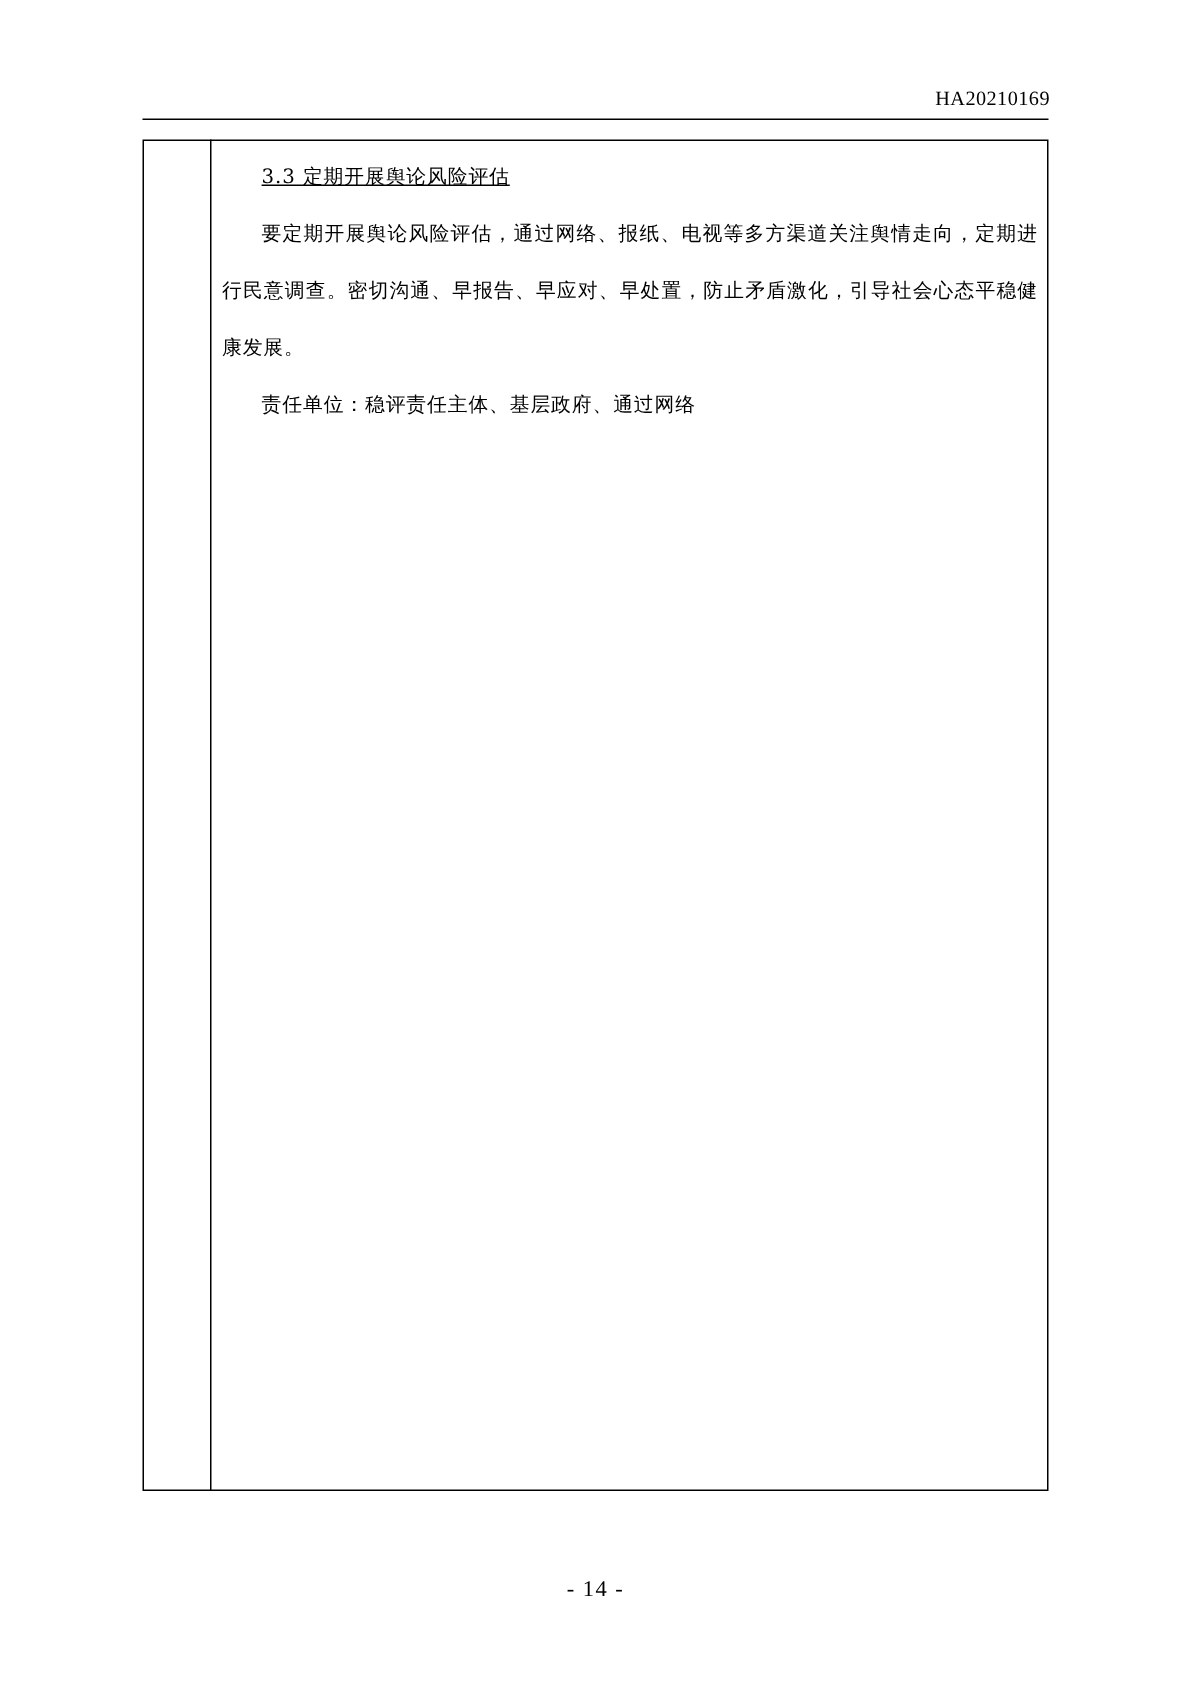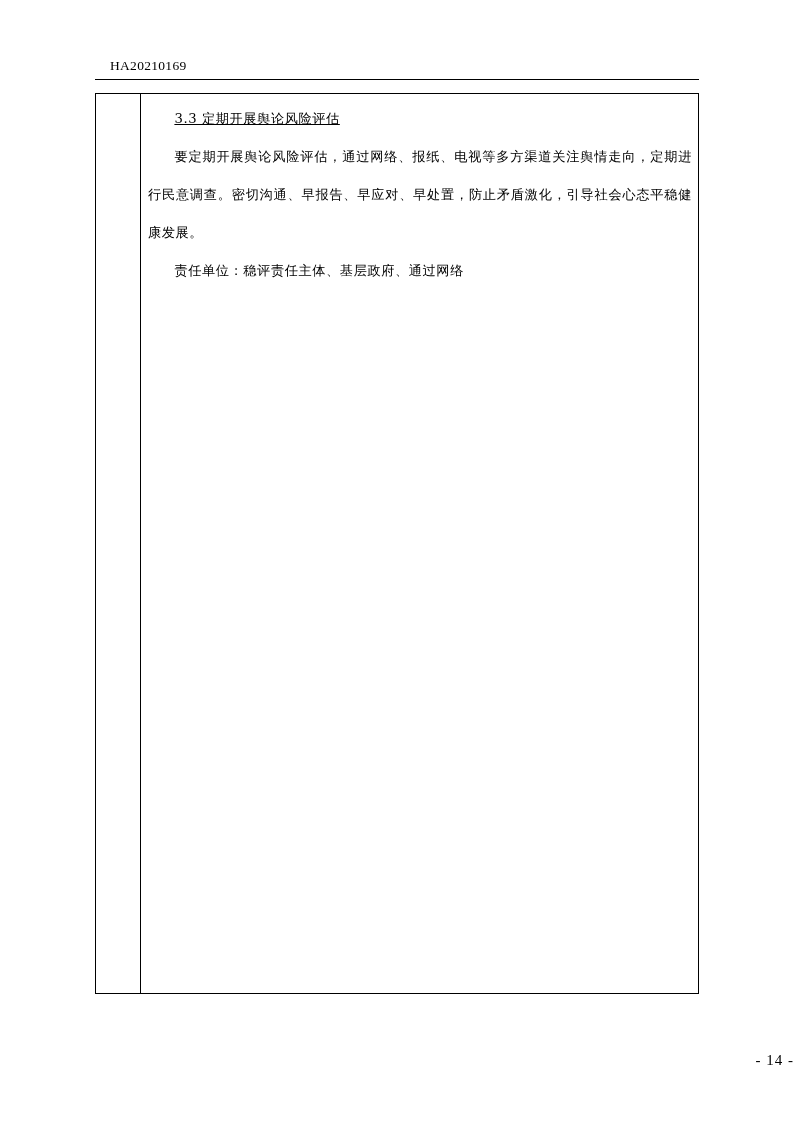--- a/index.html
+++ b/index.html
@@ -18,24 +18,24 @@
     position: absolute;
     left: 0;
     top: 0;
     width: 794px;
     height: 1123px;
     box-sizing: border-box;
   }
   
   .header {
     position: absolute;
-    left: 110px;
+    left: 96px;
     top: 58px;
     width: 604px;
-    text-align: left;
+    text-align: right;
     font-family: "Liberation Serif", serif;
     font-size: 13.5px;
     letter-spacing: 0.3px;
   }
   .header-rule {
     position: absolute;
     left: 95px;
     top: 79px;
     width: 604px;
     height: 0;
@@ -82,21 +82,21 @@
   }
   .para.tight {
     text-indent: 2em;
   }
   
   .footer {
     position: absolute;
     left: 0;
     top: 1052px;
     width: 794px;
-    text-align: right;
+    text-align: center;
     font-family: "Liberation Serif", serif;
     font-size: 15px;
     letter-spacing: 1px;
   }
 </style>
 </head>
 <body>
 
 <div class="page">
 

